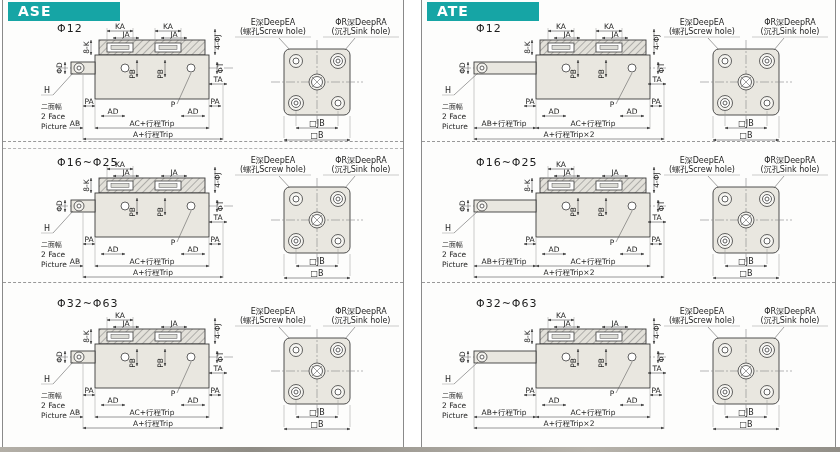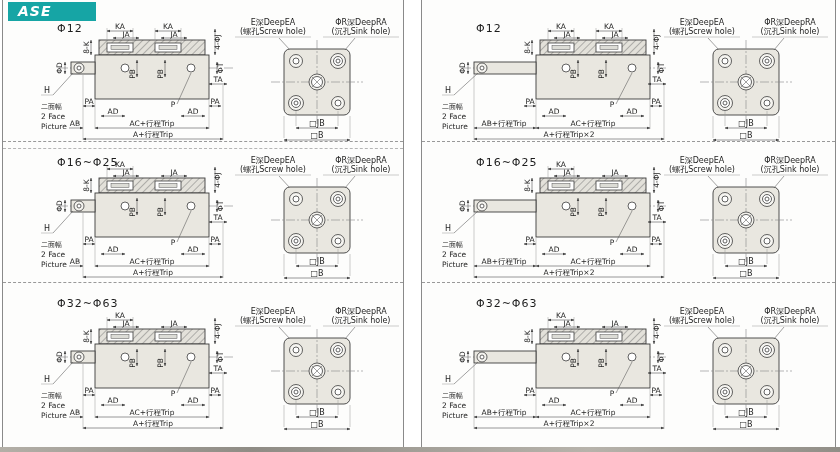--- a/index.html
+++ b/index.html
@@ -1,22 +1,22 @@
 <!DOCTYPE html>
 <html><head>
 <meta charset="utf-8">
 <style>
   *{margin:0;padding:0;box-sizing:border-box}
   html,body{width:840px;height:452px}
   body{position:relative;background:#ffffff;font-family:"DejaVu Sans","Liberation Sans",sans-serif;overflow:hidden;color:#222}
   .col{position:absolute;top:0;bottom:4px;border-left:1px solid #8a8a8a;border-right:1px solid #8a8a8a;background:#fdfdfc}
   .col-ase{left:2px;width:402px}
   .col-ate{left:421px;width:415px}
-  .series-header{position:absolute;top:2px;left:5px;width:88px;height:19px;color:#fff;
-    font-weight:bold;font-style:italic;font-size:14px;line-height:19px;padding-left:10px;letter-spacing:1px;z-index:5}
+  .series-header{position:absolute;top:2px;left:5px;width:112px;height:19px;color:#fff;
+    font-weight:bold;font-size:14px;line-height:19px;padding-left:10px;letter-spacing:1px;z-index:5}
   .row{position:relative;height:141px}
   .row.r3{height:164px}
   .row.r2,.row.r3{border-top:1px dashed #999}
   .col-ase .row.r2::after{content:"";position:absolute;left:0;right:0;top:6px;border-top:1px dashed #b5b5b5}
   .size-label{position:absolute;left:54px;top:14px;font-size:11px;letter-spacing:1px;color:#1c1c1c}
   .row.r1 .size-label{top:22px}
   svg{position:absolute;overflow:visible}
   .side-view{left:36px;top:12px}
   .end-view{left:230px;top:12px}
   .col-ate .side-view{left:18px}
@@ -445,20 +445,21 @@
         <line class="dim" x1="51" y1="124" x2="117" y2="124" marker-start="url(#ar)" marker-end="url(#ar)"></line>
       </g>
       <text class="big" x="84" y="109.5" text-anchor="middle">□JB</text>
       <text class="big" x="84" y="121.5" text-anchor="middle">□B</text>
     </svg>
   </div>
 
 </section>
 
 <section class="col col-ate">
+  <div class="series-header" style="background: rgb(22, 165, 165);">ATE</div>
 
   <div class="row r1">
     <div class="size-label">Φ12</div>
 
     <svg class="side-view" width="228" height="126" viewBox="0 0 228 126">
       <line class="cl" x1="22" y1="52" x2="226" y2="52"></line>
       <g>
         <rect x="100" y="24" width="106" height="15" fill="url(#h1)" stroke="#3c3c3c" stroke-width=".9"></rect>
         <rect class="white" x="108" y="27" width="26" height="9"></rect>
         <rect x="112" y="29.5" width="18" height="4" fill="#dcdcd6" stroke="#555" stroke-width=".5"></rect>

